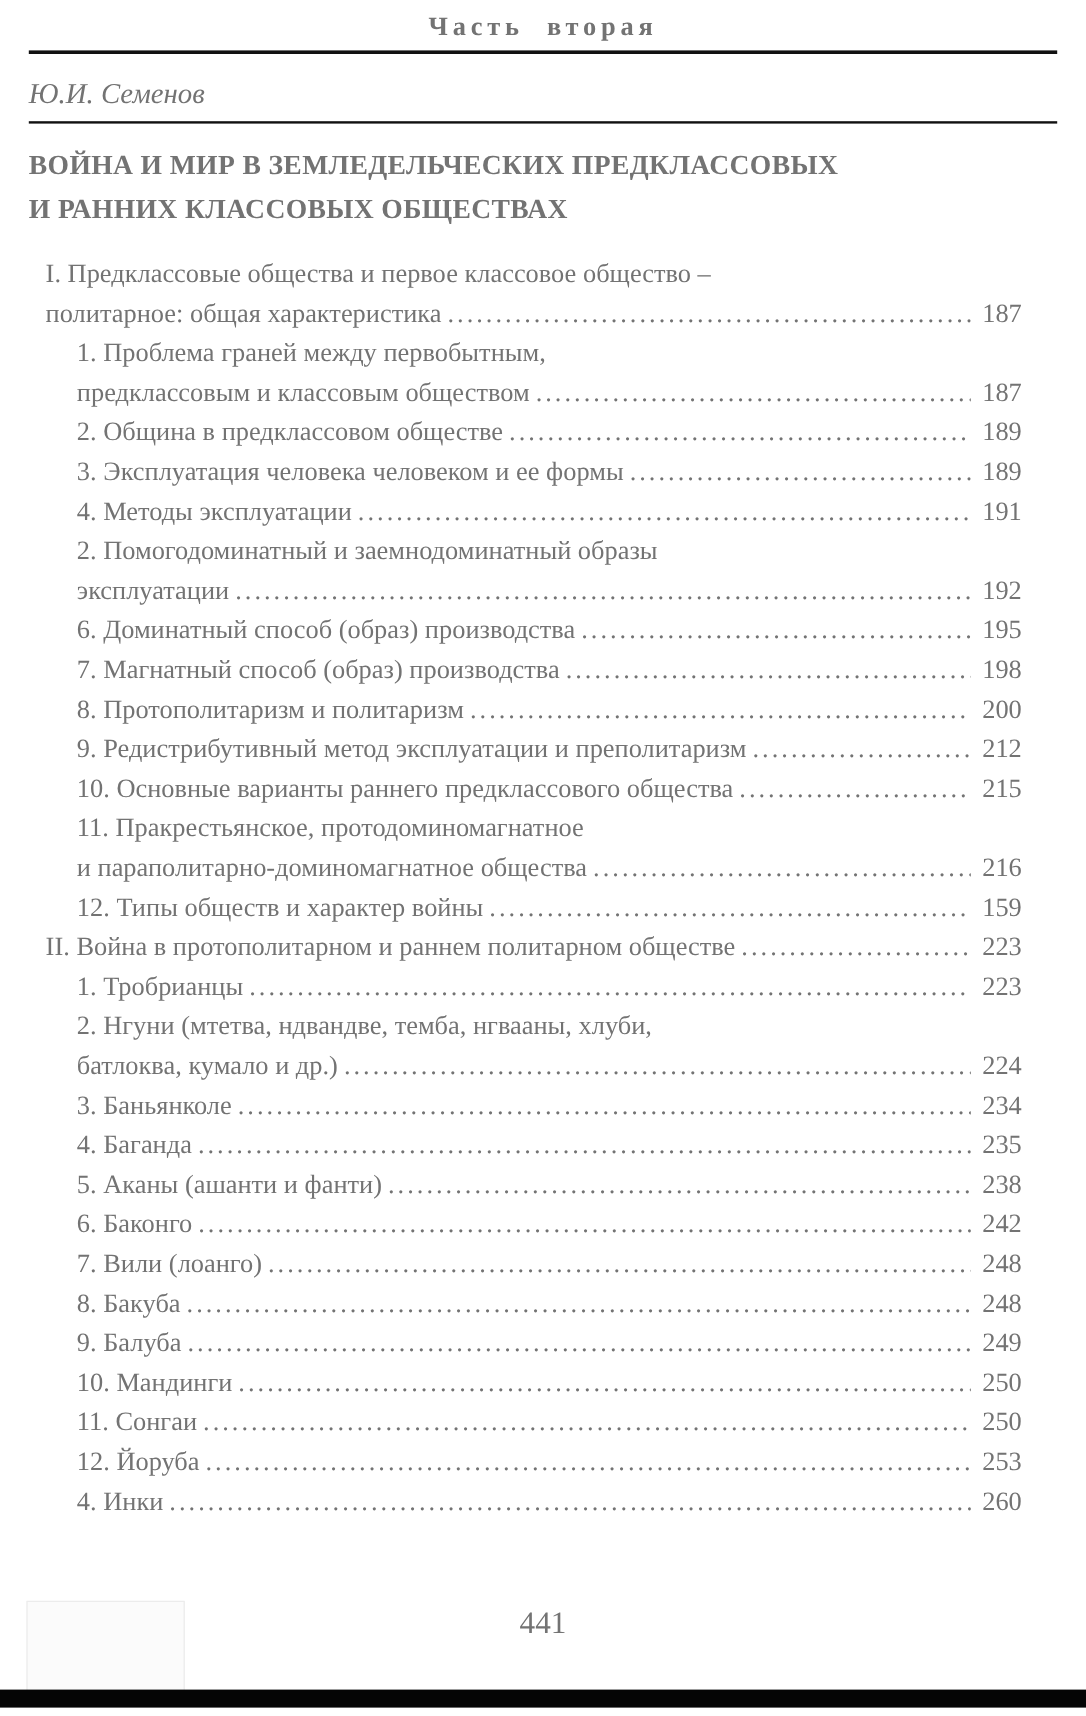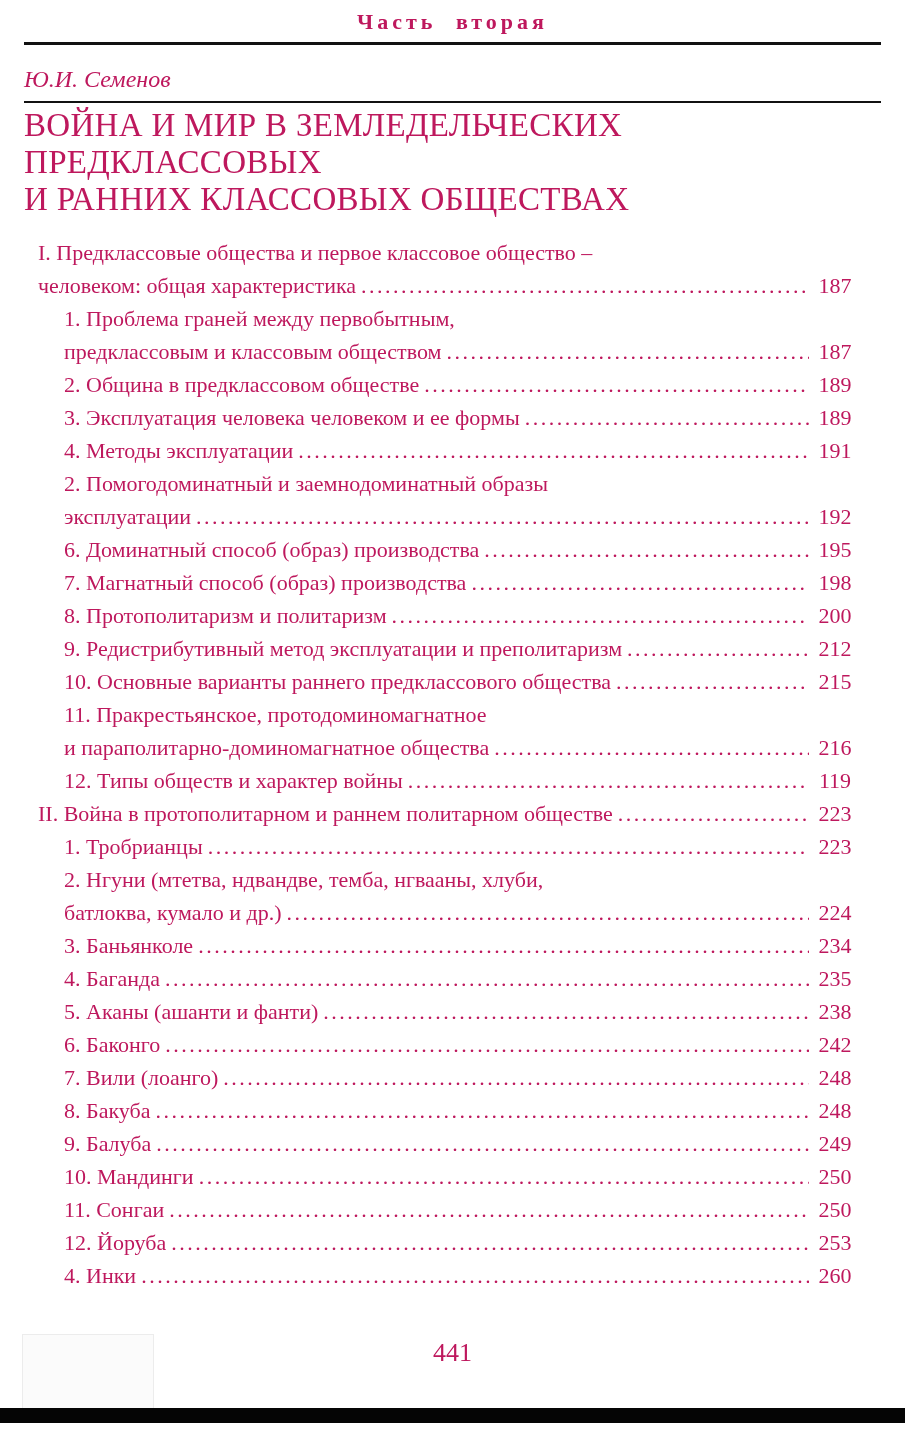--- a/index.html
+++ b/index.html
@@ -2,21 +2,21 @@
 <html><head>
 <meta charset="utf-8">
 <style>
   html, body { margin: 0; padding: 0; background: #e9e9e9; }
   .page {
     position: relative;
     width: 905px;
     height: 1430px;
     margin: 0 auto;
     background: #ffffff;
-    color: #be185d;
+    color: #737373;
     font-family: "Liberation Serif", "DejaVu Serif", serif;
     overflow: hidden;
     box-sizing: border-box;
     padding: 8px 24px 0 24px;
   }
   .part-header {
     text-align: center;
     font-weight: bold;
     font-size: 22px;
     line-height: 28px;
@@ -26,23 +26,23 @@
   .rule { background: #111; }
   .rule-thick { height: 3px; margin-top: 6px; }
   .rule-thin  { height: 2px; margin-top: 7px; }
   .author {
     font-style: italic;
     font-size: 24px;
     line-height: 30px;
     margin-top: 19px;
   }
   .doc-title {
-    margin: 4px 0 0 0;
-    font-size: 33px;
-    font-weight: normal;
+    margin: 16px 0 0 0;
+    font-size: 23px;
+    font-weight: bold;
     line-height: 37px;
     letter-spacing: 0.3px;
   }
   .toc {
     margin-top: 18px;
     font-size: 22px;
     line-height: 33px;
     padding-right: 26px;
   }
   .toc-entry.level0 { margin-left: 14px; }
@@ -108,21 +108,21 @@
 
   <h1 class="doc-title">
     <div>ВОЙНА И МИР В ЗЕМЛЕДЕЛЬЧЕСКИХ ПРЕДКЛАССОВЫХ</div>
     <div>И РАННИХ КЛАССОВЫХ ОБЩЕСТВАХ</div>
   </h1>
 
   <div class="toc" id="toc">
       <div class="toc-entry level0">
         <div class="toc-line"><span class="toc-text">I. Предклассовые общества и первое классовое общество –</span></div>
         <div class="toc-line toc-line-last">
-          <span class="toc-text">человеком: общая характеристика</span>
+          <span class="toc-text">политарное: общая характеристика</span>
           <span class="leader"></span>
           <span class="page-num">187</span>
         </div>
       </div>
       <div class="toc-entry level1">
         <div class="toc-line"><span class="toc-text">1. Проблема граней между первобытным,</span></div>
         <div class="toc-line toc-line-last">
           <span class="toc-text">предклассовым и классовым обществом</span>
           <span class="leader"></span>
           <span class="page-num">187</span>
@@ -197,21 +197,21 @@
         <div class="toc-line toc-line-last">
           <span class="toc-text">и параполитарно-доминомагнатное общества</span>
           <span class="leader"></span>
           <span class="page-num">216</span>
         </div>
       </div>
       <div class="toc-entry level1">
         <div class="toc-line toc-line-last">
           <span class="toc-text">12. Типы обществ и характер войны</span>
           <span class="leader"></span>
-          <span class="page-num">119</span>
+          <span class="page-num">159</span>
         </div>
       </div>
       <div class="toc-entry level0">
         <div class="toc-line toc-line-last">
           <span class="toc-text">II. Война в протополитарном и раннем политарном обществе</span>
           <span class="leader"></span>
           <span class="page-num">223</span>
         </div>
       </div>
       <div class="toc-entry level1">

